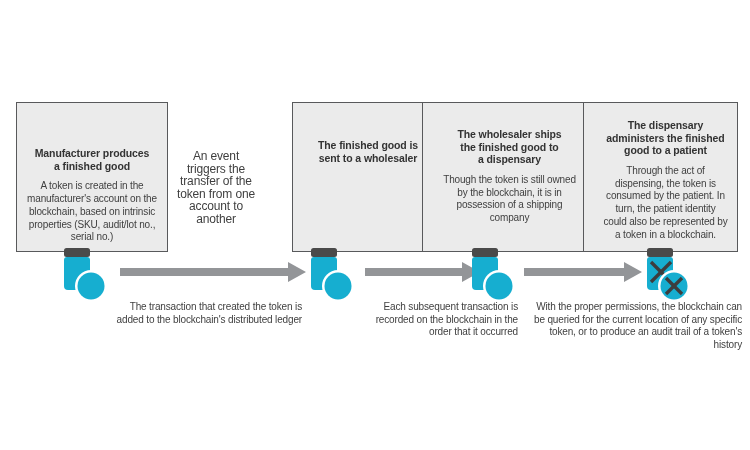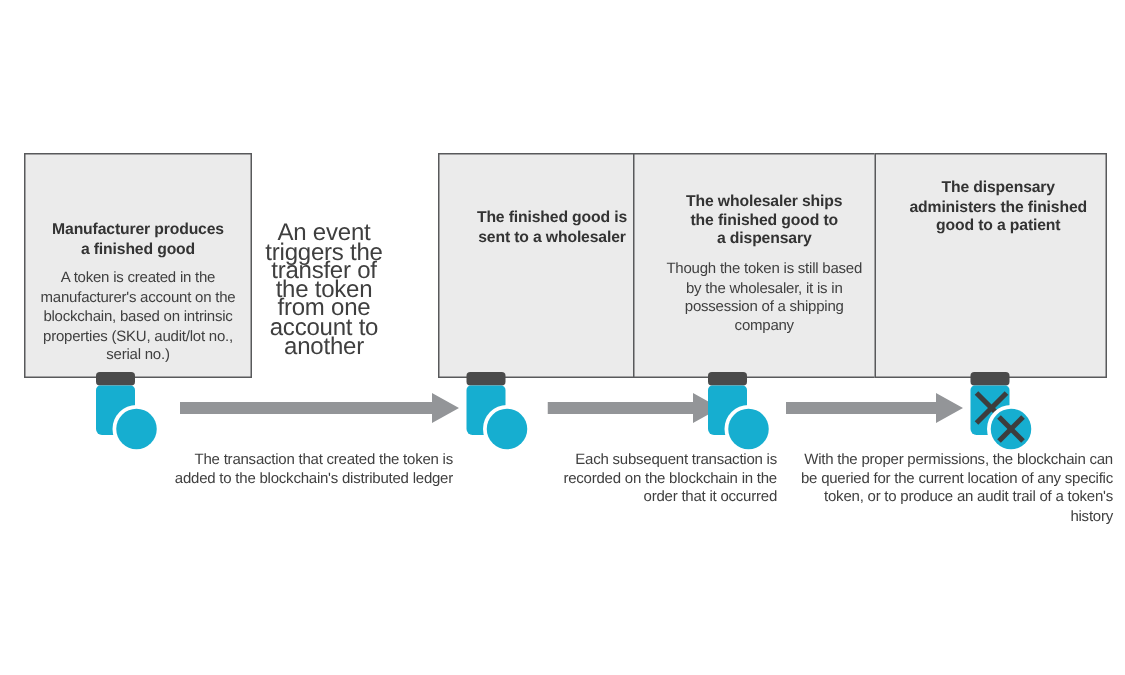--- a/index.html
+++ b/index.html
@@ -32,21 +32,21 @@
     line-height:12.8px;
     color:#3f3f3f;
     margin:8px 0 0 0;
     letter-spacing:-0.15px;
   }
 
   
   .mid-caption{
     position:absolute;
     text-align:center;
-    font-size:16px;
+    font-size:12px;
     line-height:12.6px;
     color:#3f3f3f;
     letter-spacing:-0.15px;
   }
   .under-caption{
     position:absolute;
     text-align:right;
     font-size:10px;
     line-height:12.6px;
     color:#3f3f3f;
@@ -76,27 +76,28 @@
 
   <div class="step-box" style="left:262px;top:102px;width:152px;height:150px;margin-left:30px;">
     <p class="step-title" style="margin-top:36px;white-space:pre-line;">The finished good is
 sent to a wholesaler</p>
   </div>
 
   <div class="step-box" style="left:422px;top:102px;width:164px;height:150px;padding-left:20px;">
     <p class="step-title" style="margin-top:25px;white-space:pre-line;">The wholesaler ships
 the finished good to
 a dispensary</p>
-    <p class="step-body">Though the token is still based by the wholesaler, it is in possession of a shipping company</p>
+    <p class="step-body">Though the token is still owned by the blockchain, it is in possession of a shipping company</p>
   </div>
 
   <div class="step-box" style="left:583px;top:102px;width:155px;height:150px;padding-left:19px;">
     <p class="step-title" style="margin-top:16px;white-space:pre-line;">The dispensary
 administers the finished
 good to a patient</p>
+    <p class="step-body">Through the act of dispensing, the token is consumed by the patient. In turn, the patient identity could also be represented by a token in a blockchain.</p>
   </div>
 
   <div class="arrow" style="left:120px;top:262px;width:186px;">
     <svg width="186" height="20" viewBox="0 0 186 20">
       <path d="M0 6 L168 6 L168 0 L186 10 L168 20 L168 14 L0 14 Z" fill="#939598"></path>
     </svg>
   </div>
 
   <div class="arrow" style="left:365px;top:262px;width:115px;">
     <svg width="115" height="20" viewBox="0 0 115 20">

